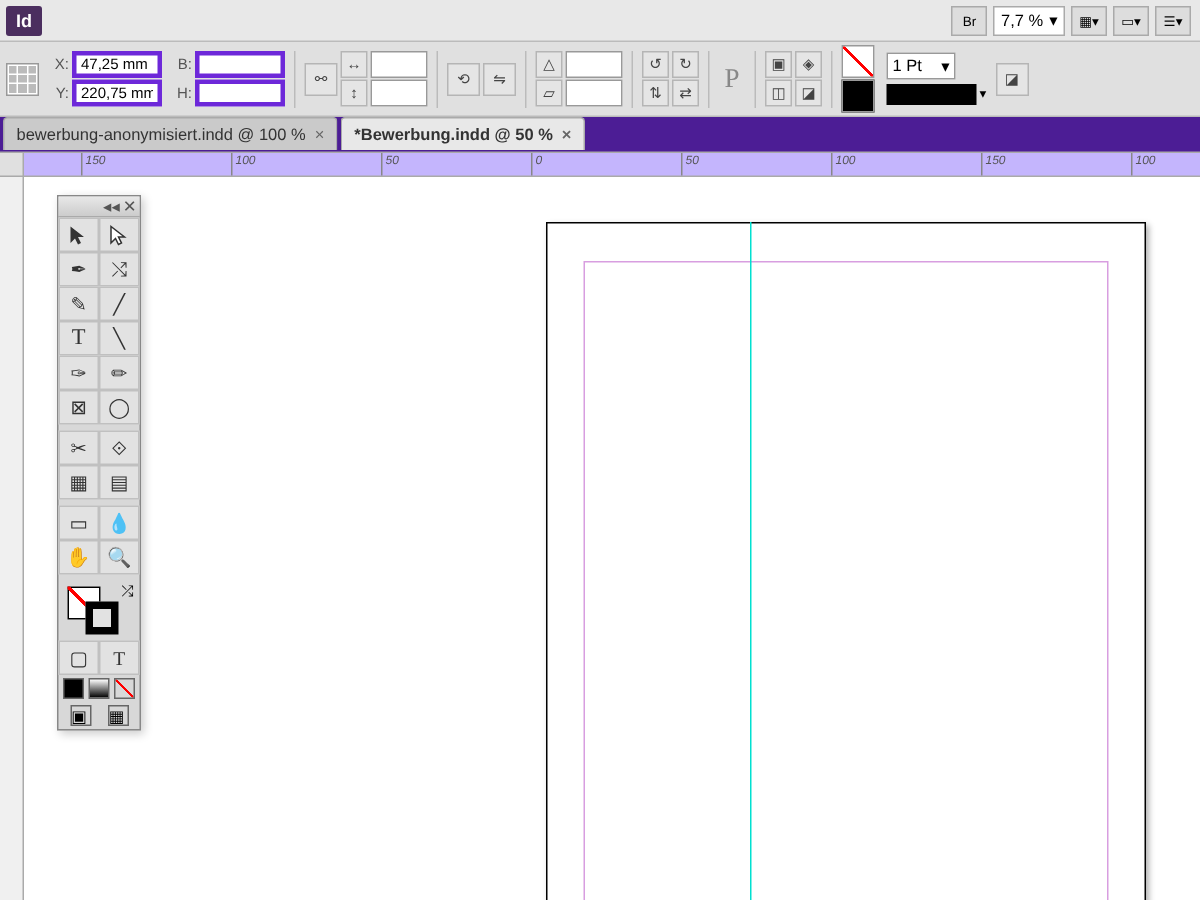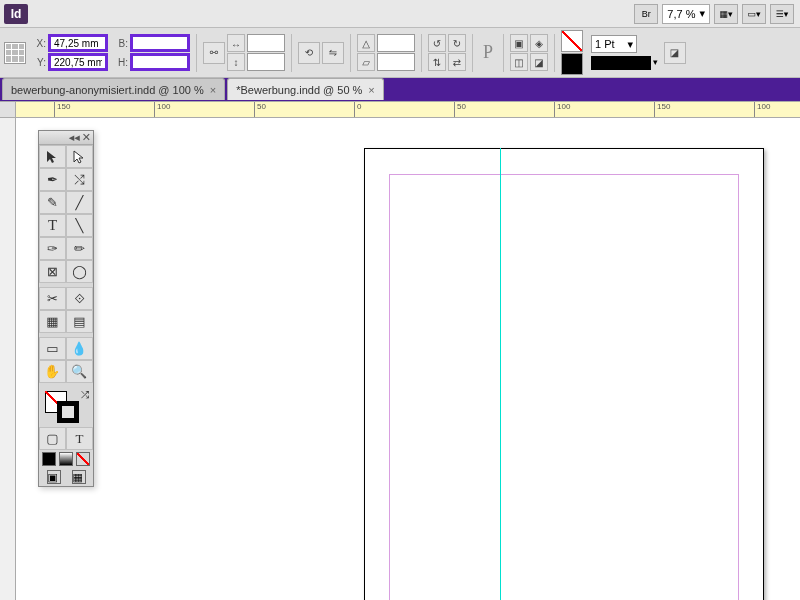--- a/index.html
+++ b/index.html
@@ -19,24 +19,24 @@
 .xy-input { width: 60px; height: 18px; border: 3px solid #6d28d9; background: #fff; padding: 0 3px; font-size: 10px; }
 .small-input { width: 38px; height: 18px; border: 1px solid #999; background: #fff; padding: 0 2px; font-size: 10px; }
 .tool-icon { width: 22px; height: 22px; border: 1px solid #b5b5b5; background: #e5e5e5; display: flex; align-items: center; justify-content: center; font-size: 10px; color: #444; }
 .ctrl-sep { width: 1px; height: 38px; background: #bbb; margin: 0 4px; }
 .stroke-sel { width: 46px; height: 18px; border: 1px solid #999; background: #fff; padding: 0 3px; font-size: 10px; display: flex; align-items: center; justify-content: space-between; }
 .stroke-sample { width: 60px; height: 14px; background: #000; margin-top: 2px; }
 .diag-box { width: 22px; height: 22px; border: 1px solid #999; background: #fff; position: relative; }
 .diag-box::after { content: ''; position: absolute; left: 0; top: 0; right: 0; bottom: 0; background: linear-gradient(to top right, transparent 47%, red 47%, red 53%, transparent 53%); }
 .tabbar { background: #4c1d95; height: 24px; display: flex; border-bottom: 1px solid #aaa; padding-left: 2px; }
 .doc-tab { height: 22px; padding: 0 8px; display: flex; align-items: center; gap: 6px; border: 1px solid #aaa; border-bottom: none; background: #cacaca; margin-right: 2px; border-radius: 3px 3px 0 0; font-size: 10px; color: #333; }
-.doc-tab.active { background: #e8e8e8; font-weight: normal; }
+.doc-tab.active { background: #e8e8e8; font-weight: bold; }
 .tab-close { font-size: 11px; color: #666; }
 .workspace { position: relative; background: #fff; height: 498px; }
-.ruler-h { position: absolute; top: 0; left: 16px; right: 0; height: 16px; background: #fef9c3; border-bottom: 1px solid #aaa; overflow: hidden; }
+.ruler-h { position: absolute; top: 0; left: 16px; right: 0; height: 16px; background: #c4b5fd; border-bottom: 1px solid #aaa; overflow: hidden; font-style: italic; }
 .ruler-h .tick { position: absolute; top: 0; height: 16px; border-left: 1px solid #888; font-size: 8px; color: #555; padding-left: 2px; }
 .ruler-v { position: absolute; top: 16px; left: 0; width: 16px; bottom: 0; background: #f0f0f0; border-right: 1px solid #aaa; }
 .ruler-corner { position: absolute; top: 0; left: 0; width: 16px; height: 16px; background: #e0e0e0; border-right: 1px solid #aaa; border-bottom: 1px solid #aaa; }
 .canvas-area { position: absolute; top: 16px; left: 16px; right: 0; bottom: 0; background: #fff; }
 .page { position: absolute; left: 348px; top: 30px; width: 400px; height: 560px; background: #fff; border: 1px solid #000; box-shadow: 2px 2px 4px rgba(0,0,0,0.3); }
 .page-spine { position: absolute; left: 348px; top: 30px; width: 2px; height: 560px; background: #000; }
 .margin-box { position: absolute; border: 1px solid #d89ee0; }
 .guide-v { position: absolute; top: 30px; width: 1px; height: 560px; background: #00e0d0; }
 .tools-panel { position: absolute; left: 38px; top: 130px; width: 56px; background: #d8d8d8; border: 1px solid #888; box-shadow: 2px 2px 6px rgba(0,0,0,0.2); }
 .tools-header { height: 14px; background: linear-gradient(#e8e8e8,#ccc); border-bottom: 1px solid #aaa; display: flex; justify-content: flex-end; align-items: center; padding: 0 2px; gap: 2px; font-size: 8px; color: #555; }

